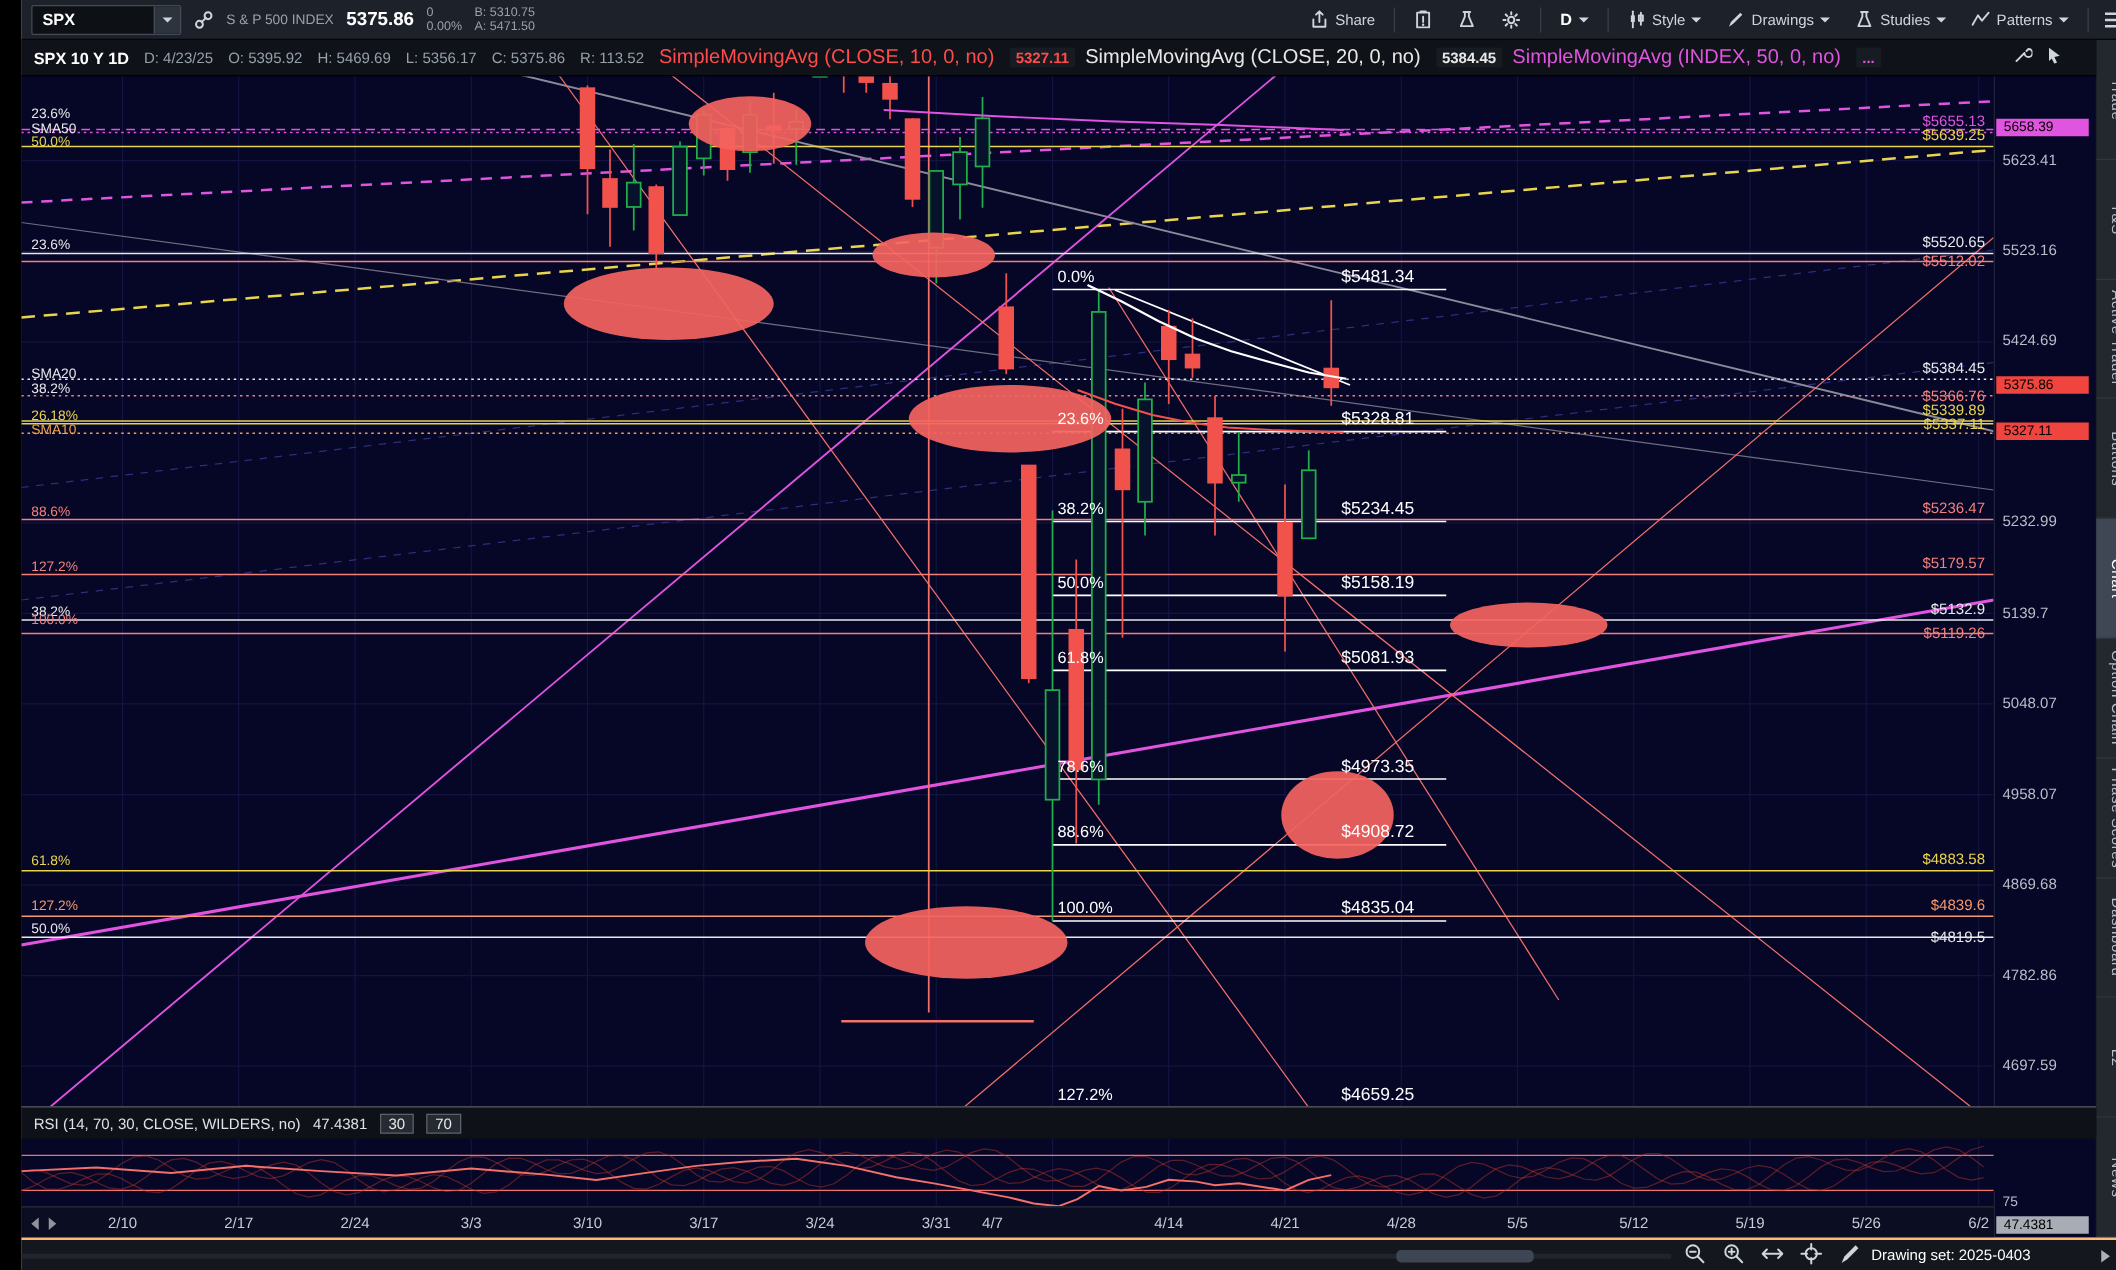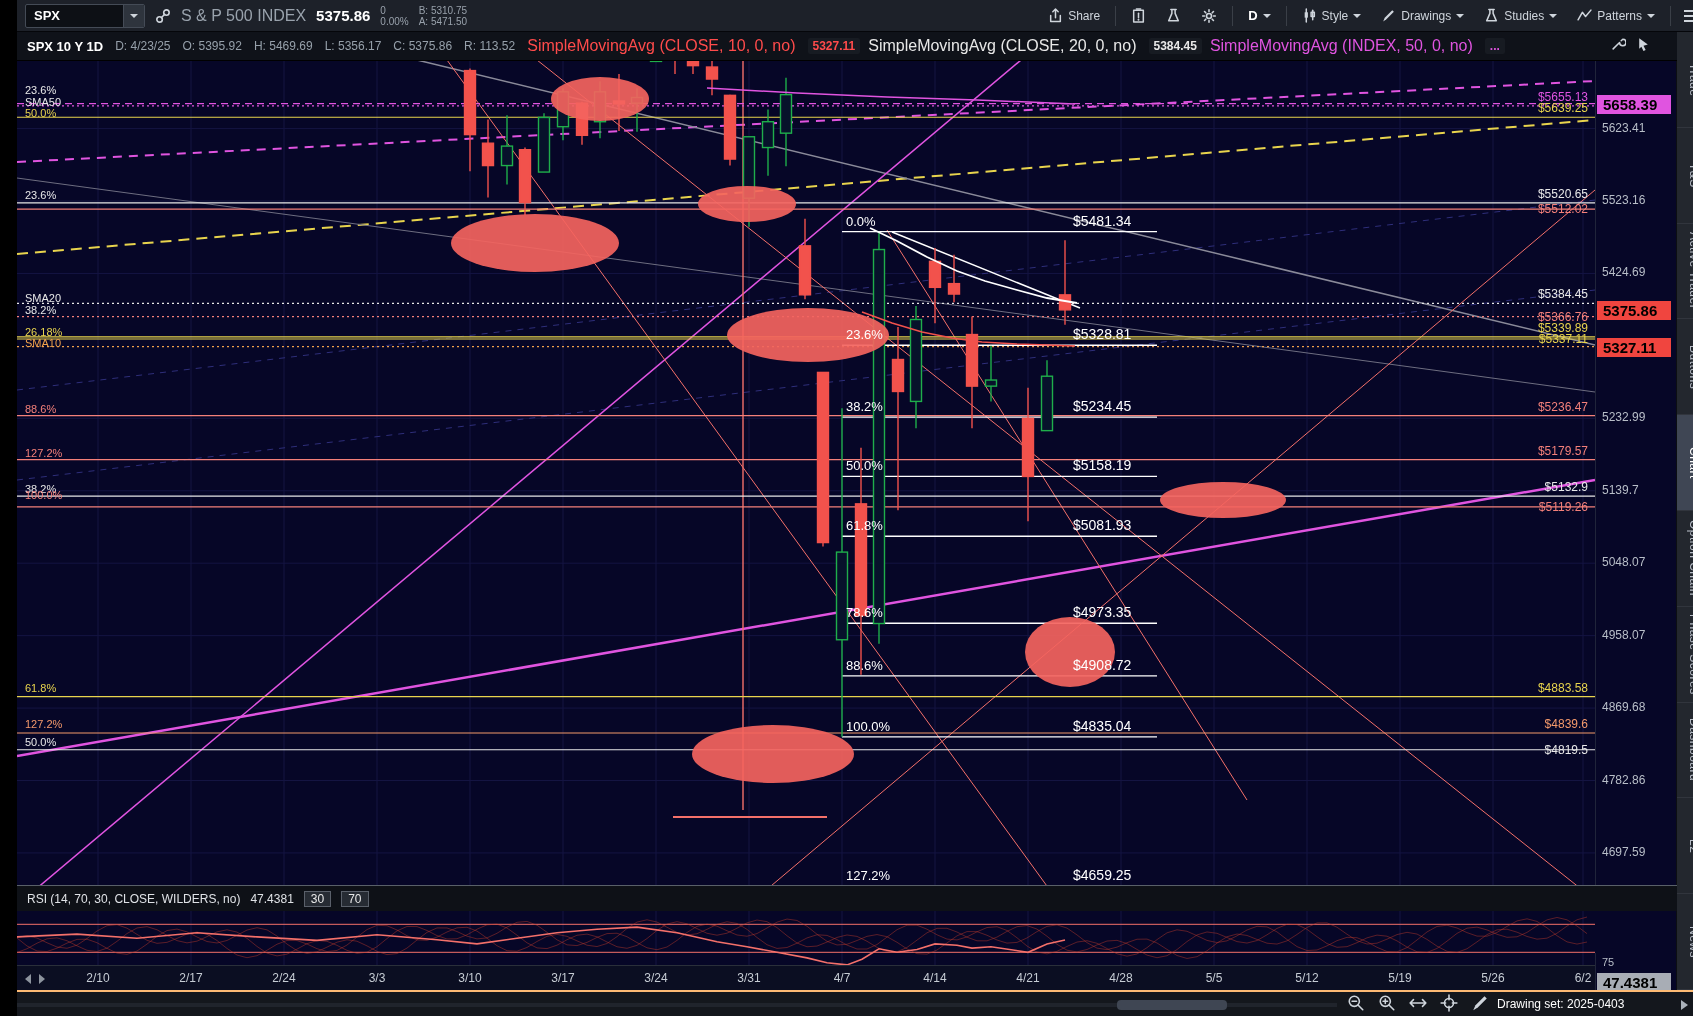--- a/index.html
+++ b/index.html
@@ -11,21 +11,21 @@
   .toolbar{position:absolute;top:0;left:0;width:1693px;height:32px;background:#1d2129;
            border-bottom:1px solid #05060a;display:flex;align-items:center;gap:10px;
            padding:0 8px;box-sizing:border-box;z-index:6;}
   .symbol-box{display:flex;align-items:center;width:118px;height:22px;background:#0d1015;
               border:1px solid #444b56;border-radius:2px;overflow:hidden;cursor:pointer;}
   .symbol-box .sym{flex:1;padding-left:8px;color:#fff;font-size:13px;font-weight:bold;}
   .symbol-box .dd{width:20px;height:100%;background:#2e343d;border-left:1px solid #444b56;
                   display:flex;align-items:center;justify-content:center;}
   .caret{width:0;height:0;border-left:4px solid transparent;border-right:4px solid transparent;
          border-top:4px solid #cfd5dc;}
-  .sym-desc{color:#99a2ac;font-size:16px;}
+  .sym-desc{color:#99a2ac;font-size:11px;}
   .last-price{color:#fff;font-size:15px;font-weight:bold;}
   .mini-col{font-size:10px;line-height:11px;color:#98a1ab;}
   .tb-spacer{flex:1;}
   .tb-btn{display:flex;align-items:center;gap:5px;color:#cfd5dc;font-size:12px;cursor:pointer;
           padding:3px 5px;white-space:nowrap;}
   .tb-sep{width:1px;height:20px;background:#3a3f47;}
   .tb-d{color:#fff;font-weight:bold;font-size:13px;}
   .icon{stroke:#cfd5dc;fill:none;stroke-width:1.4;stroke-linecap:round;stroke-linejoin:round;}
   .hamburger{display:flex;flex-direction:column;gap:3px;cursor:pointer;padding:3px;}
   .hamburger div{width:15px;height:2px;background:#cfd5dc;}
@@ -41,21 +41,21 @@
   .ohlc-item{color:#96a0aa;}
   .study-label{font-size:16px;}
   .study-val{padding:1px 5px;background:#171b22;border-radius:2px;margin-left:4px;font-weight:bold;}
   .hdr-icons{position:absolute;right:26px;top:4px;display:flex;gap:10px;}
 
   #main-chart{position:absolute;top:28px;left:0;background:#060627;}
   .price-axis{position:absolute;top:28px;left:1578px;width:82px;height:825px;font-size:12px;
               color:#b8bec8;border-left:1px solid #20243a;cursor:ns-resize;background:#060627;}
   .axis-tick{position:absolute;left:6px;}
   .axis-badge{position:absolute;left:1px;width:74px;padding:1px 0 1px 6px;color:#000;
-              font-weight:bold;font-size:15px;box-sizing:border-box;}
+              font-weight:normal;font-size:11px;box-sizing:border-box;}
 
   .rsi-header{position:absolute;top:853px;left:0;width:1660px;height:26px;background:#0e1117;
               border-top:1px solid #596069;display:flex;align-items:center;gap:10px;
               padding:0 10px;box-sizing:border-box;font-size:12px;color:#dfe2e6;z-index:4;}
   .rsi-chip{border:1px solid #5a606a;background:#262b33;color:#e8e8e8;padding:0 6px;font-size:12px;}
   #rsi-chart{position:absolute;top:879px;left:0;background:#060627;}
   .rsi-axis{position:absolute;top:921px;left:1578px;width:82px;height:54px;font-size:11px;
             color:#b8bec8;border-left:1px solid #20243a;}
 
   .x-axis{position:absolute;top:933px;left:0;width:1578px;height:25px;background:#0b0e22;
@@ -469,21 +469,21 @@
         <div class="pan-arrow pan-left"></div>
         <div class="pan-arrow pan-right"></div>
       <div class="x-date" style="left: 81px;">2/10</div>
           <div class="x-date" style="left: 174px;">2/17</div>
           <div class="x-date" style="left: 267px;">2/24</div>
           <div class="x-date" style="left: 360px;">3/3</div>
           <div class="x-date" style="left: 453px;">3/10</div>
           <div class="x-date" style="left: 546px;">3/17</div>
           <div class="x-date" style="left: 639px;">3/24</div>
           <div class="x-date" style="left: 732px;">3/31</div>
-          <div class="x-date" style="left: 825px;">4/7</div>
+          <div class="x-date" style="left: 777px;">4/7</div>
           <div class="x-date" style="left: 918px;">4/14</div>
           <div class="x-date" style="left: 1011px;">4/21</div>
           <div class="x-date" style="left: 1104px;">4/28</div>
           <div class="x-date" style="left: 1197px;">5/5</div>
           <div class="x-date" style="left: 1290px;">5/12</div>
           <div class="x-date" style="left: 1383px;">5/19</div>
           <div class="x-date" style="left: 1476px;">5/26</div>
           <div class="x-date" style="left: 1566px;">6/2</div>
         </div>
     </div>

